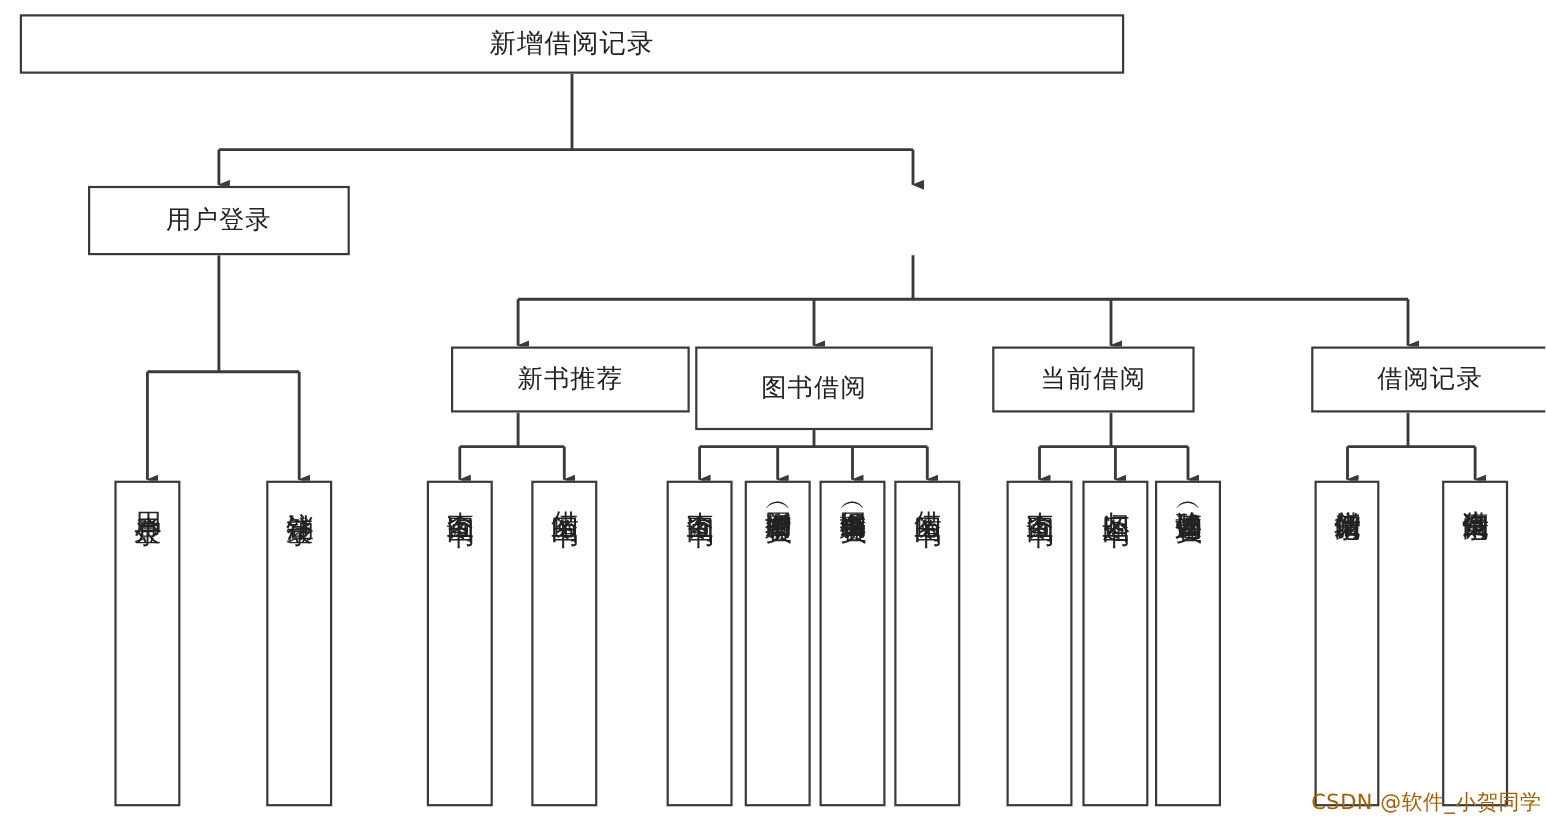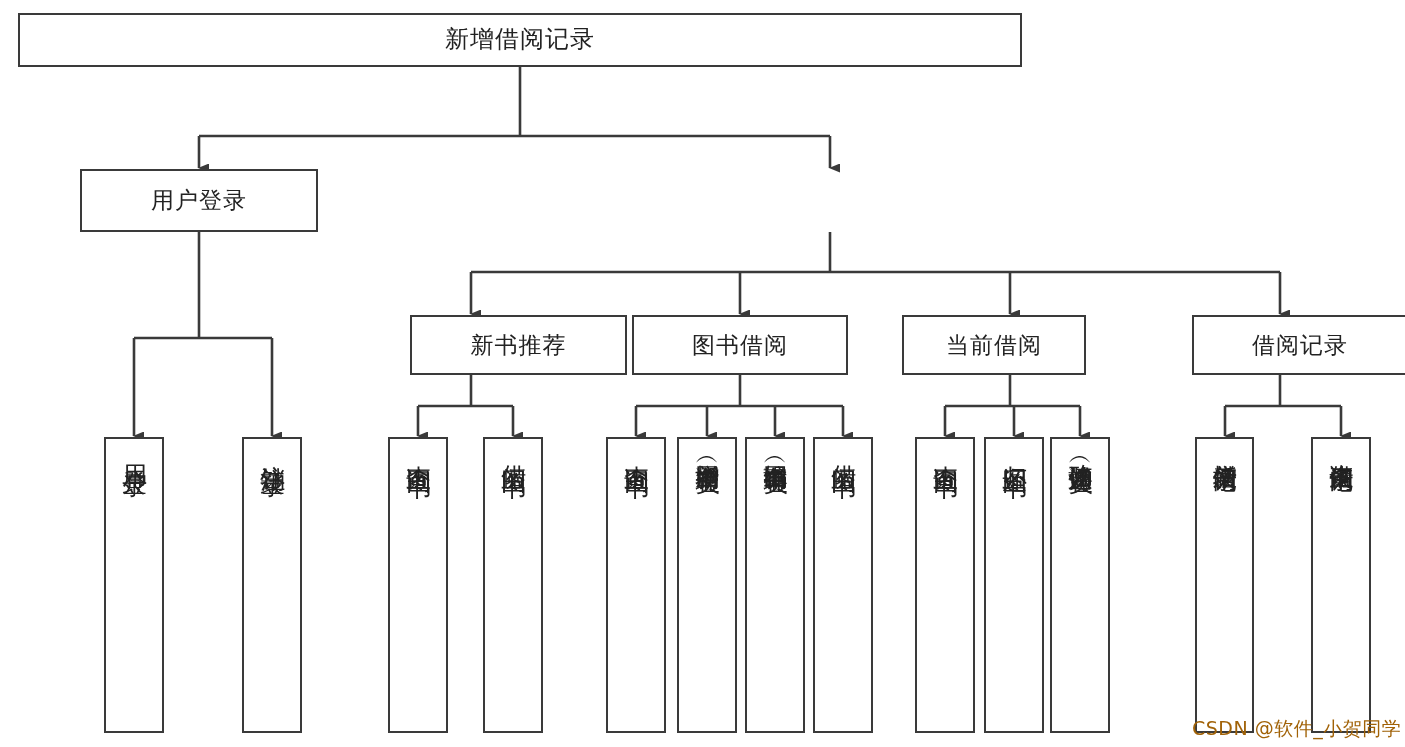--- a/index.html
+++ b/index.html
@@ -128,21 +128,21 @@
     <span class="label">新增借阅记录</span>
   </div>
 
   <div class="node h" id="node-user-login" style="left: 80px; top: 169px; width: 238px; height: 63px;">
     <span class="label">用户登录</span>
   </div>
 
   <div class="node h" id="node-new-book-recommend" style="left: 362px; top: 315px; width: 217px; height: 60px; margin-left: 48px;">
     <span class="label">新书推荐</span>
   </div>
-  <div class="node h" id="node-book-borrow" style="left: 632px; top: 315px; width: 216px; height: 60px;">
+  <div class="node h" id="node-book-borrow" style="left: 632px; top: 315px; width: 216px; height: 76px;">
     <span class="label">图书借阅</span>
   </div>
   <div class="node h" id="node-current-borrow" style="left: 902px; top: 315px; width: 184px; height: 60px;">
     <span class="label">当前借阅</span>
   </div>
   <div class="node h" id="node-borrow-record" style="left: 1192px; top: 315px; width: 216px; height: 60px;">
     <span class="label">借阅记录</span>
   </div>
 
   <div class="node v" id="node-leaf-user-login" style="left: 104px; top: 437px; width: 60px; height: 296px;">

